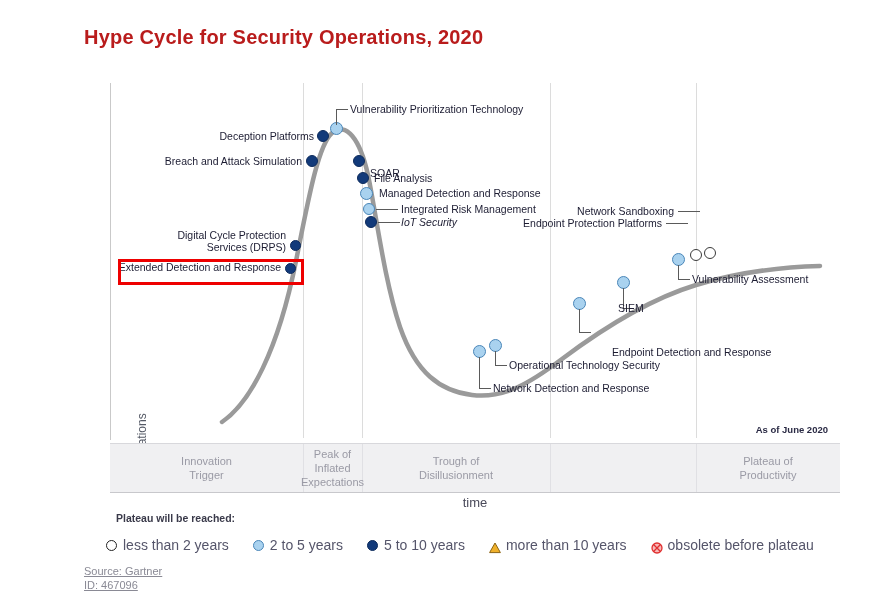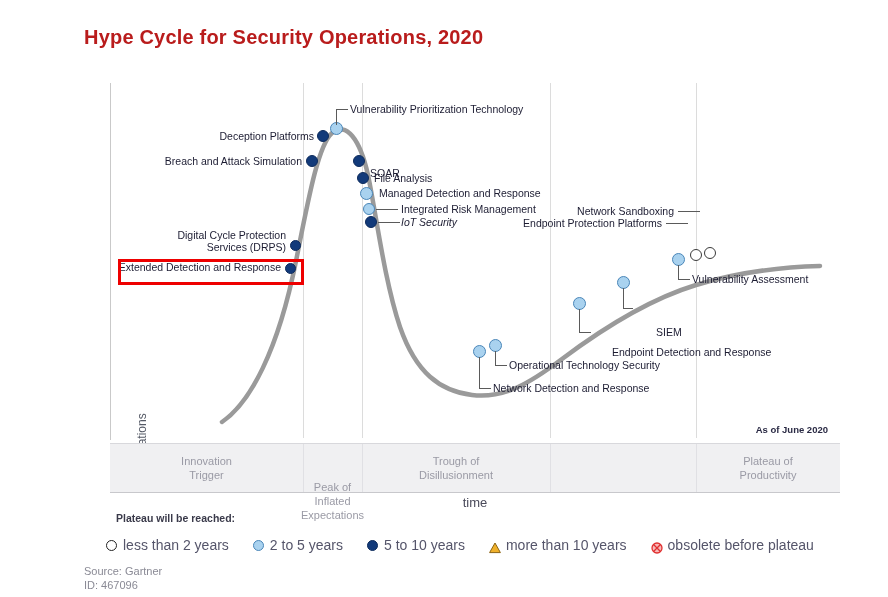--- a/index.html
+++ b/index.html
@@ -47,21 +47,21 @@
 
   #legend-title{position:absolute;left:116px;top:512px;font-size:10.5px;font-weight:bold;color:#3a3a4a;}
   #legend{position:absolute;left:106px;top:535px;height:20px;display:flex;align-items:center;}
   .leg-item{display:flex;align-items:center;margin-right:24px;}
   .leg-mark{width:11px;height:11px;margin-right:6px;flex:0 0 auto;position:relative;}
   .leg-mark.hollow{border:1.6px solid #222;border-radius:50%;box-sizing:border-box;background:#fff;}
   .leg-mark.lightblue{border:1.6px solid #4a86b8;border-radius:50%;box-sizing:border-box;background:#a9d2ef;}
   .leg-mark.navy{border:1.4px solid #0d2b5c;border-radius:50%;box-sizing:border-box;background:#123a7a;}
   .leg-text{font-size:14px;color:#55556a;white-space:nowrap;}
 
-  #source{position:absolute;left:84px;top:564px;font-size:11px;color:#8a8a95;line-height:14px;}
+  #source{position:absolute;left:84px;top:564px;font-size:11px;color:#8a8a95;line-height:14px;text-decoration:underline;}
 </style>
 </head>
 <body>
 
 <div id="page-title">Hype Cycle for Security Operations, 2020</div>
 
 <div id="axis-left"></div>
 <div id="ylabel-wrap">
   <div id="ylabel">expectations</div>
 </div>
@@ -126,21 +126,21 @@
   <div class="lbl" style="left:399px;top:276px;">Operational Technology Security</div>
 
   <div class="dot lightblue" style="left:463px;top:214px;width:13px;height:13px;"></div>
   <div class="leader" style="left:469px;top:226px;width:1px;height:24px;"></div>
   <div class="leader" style="left:469px;top:249px;width:12px;height:1px;"></div>
   <div class="lbl" style="left:502px;top:243px;margin-top:20px;">Endpoint Detection and Response</div>
 
   <div class="dot lightblue" style="left:507px;top:193px;width:13px;height:13px;"></div>
   <div class="leader" style="left:513px;top:205px;width:1px;height:21px;"></div>
   <div class="leader" style="left:513px;top:225px;width:10px;height:1px;"></div>
-  <div class="lbl" style="left:546px;top:219px;margin-top:24px;">SIEM</div>
+  <div class="lbl" style="left:508px;top:219px;">SIEM</div>
 
   <div class="dot lightblue" style="left:562px;top:170px;width:13px;height:13px;"></div>
   <div class="leader" style="left:556px;top:140px;width:22px;height:1px;"></div>
   <div class="lbl right" style="left:380px;top:134px;width:172px;">Endpoint Protection Platforms</div>
 
   <div class="dot hollow" style="left:580px;top:166px;width:12px;height:12px;"></div>
   <div class="leader" style="left:568px;top:128px;width:22px;height:1px;"></div>
   <div class="lbl right" style="left:430px;top:122px;width:134px;">Network Sandboxing</div>
 
   <div class="dot hollow" style="left:594px;top:164px;width:12px;height:12px;"></div>
@@ -156,21 +156,21 @@
 <div id="phase-band">
   <div class="phase-sep" style="left:193px;"></div>
   <div class="phase-sep" style="left:252px;"></div>
   <div class="phase-sep" style="left:440px;"></div>
   <div class="phase-sep" style="left:586px;"></div>
 
   <div class="phase" style="left:0px;width:193px;">
     <span>Innovation</span>
     <span>Trigger</span>
   </div>
-  <div class="phase" style="left:193px;width:59px;margin-top:33px;">
+  <div class="phase" style="left:193px;width:59px;">
     <span>Peak of</span>
     <span>Inflated</span>
     <span>Expectations</span>
   </div>
   <div class="phase" style="left:252px;width:188px;">
     <span>Trough of</span>
     <span>Disillusionment</span>
   </div>
   <div class="phase" style="left:586px;width:144px;">
     <span>Plateau of</span>

